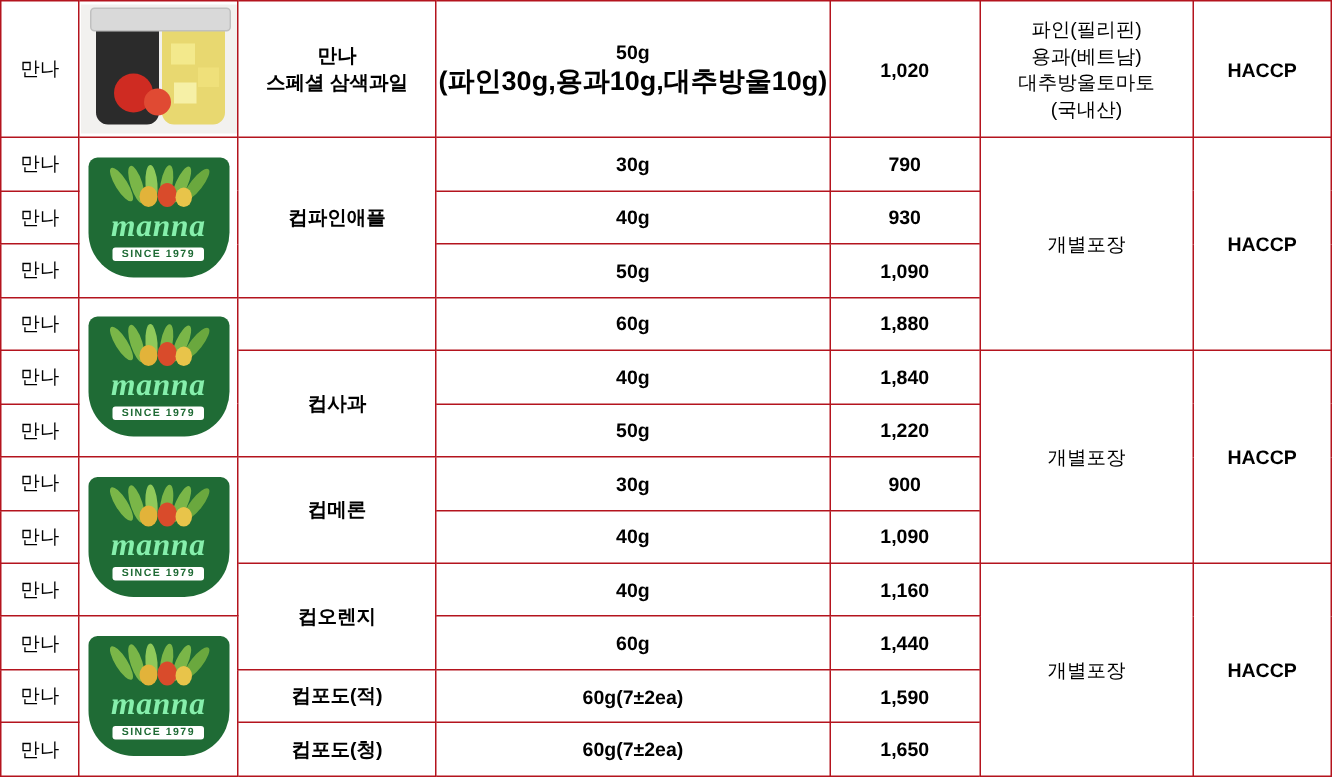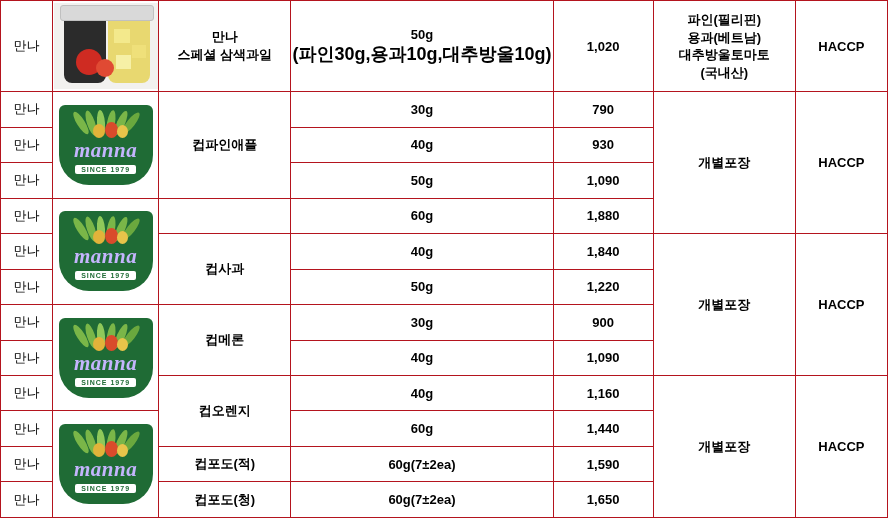--- a/index.html
+++ b/index.html
@@ -33,21 +33,21 @@
   .col-weight  { width: 262px; }
   .col-price   { width: 100px; }
   .col-origin  { width: 142px; }
   .col-cert    { width: 92px; }
 
   .cell-brand  { font-size: 13px; }
   .cell-name   { font-size: 14px; font-weight: bold; }
   .cell-weight { font-size: 13px; font-weight: bold; }
   .cell-weight .sub { display: block; font-size: 18px; font-weight: bold; }
   .cell-price  { font-size: 13px; font-weight: bold; }
-  .cell-origin { font-size: 13px; font-weight: bold; line-height: 1.35; margin-left: 28px; }
+  .cell-origin { font-size: 13px; font-weight: normal; line-height: 1.35; margin-left: 28px; }
   .cell-cert   { font-size: 13px; font-weight: bold; border-radius: 12px; }
 
   .cell-image { padding: 0; background: #ffffff; }
   .img-wrap {
     width: 100%;
     height: 100%;
     display: flex;
     align-items: center;
     justify-content: center;
     overflow: hidden;
@@ -176,21 +176,21 @@
     left: 54px; top: 17px;
     width: 11px; height: 13px;
     background: #e8c44a;
     border-radius: 50%;
   }
   .logo .wordmark {
     font-family: "Liberation Serif", serif;
     font-style: italic;
     font-weight: bold;
     font-size: 21px;
-    color: #c4b5fd;
+    color: #86efac;
     letter-spacing: 0.5px;
     line-height: 1;
     margin-top: 2px;
   }
   .logo .since {
     margin-top: 4px;
     background: #ffffff;
     color: #1f6b35;
     font-size: 7px;
     font-weight: bold;

